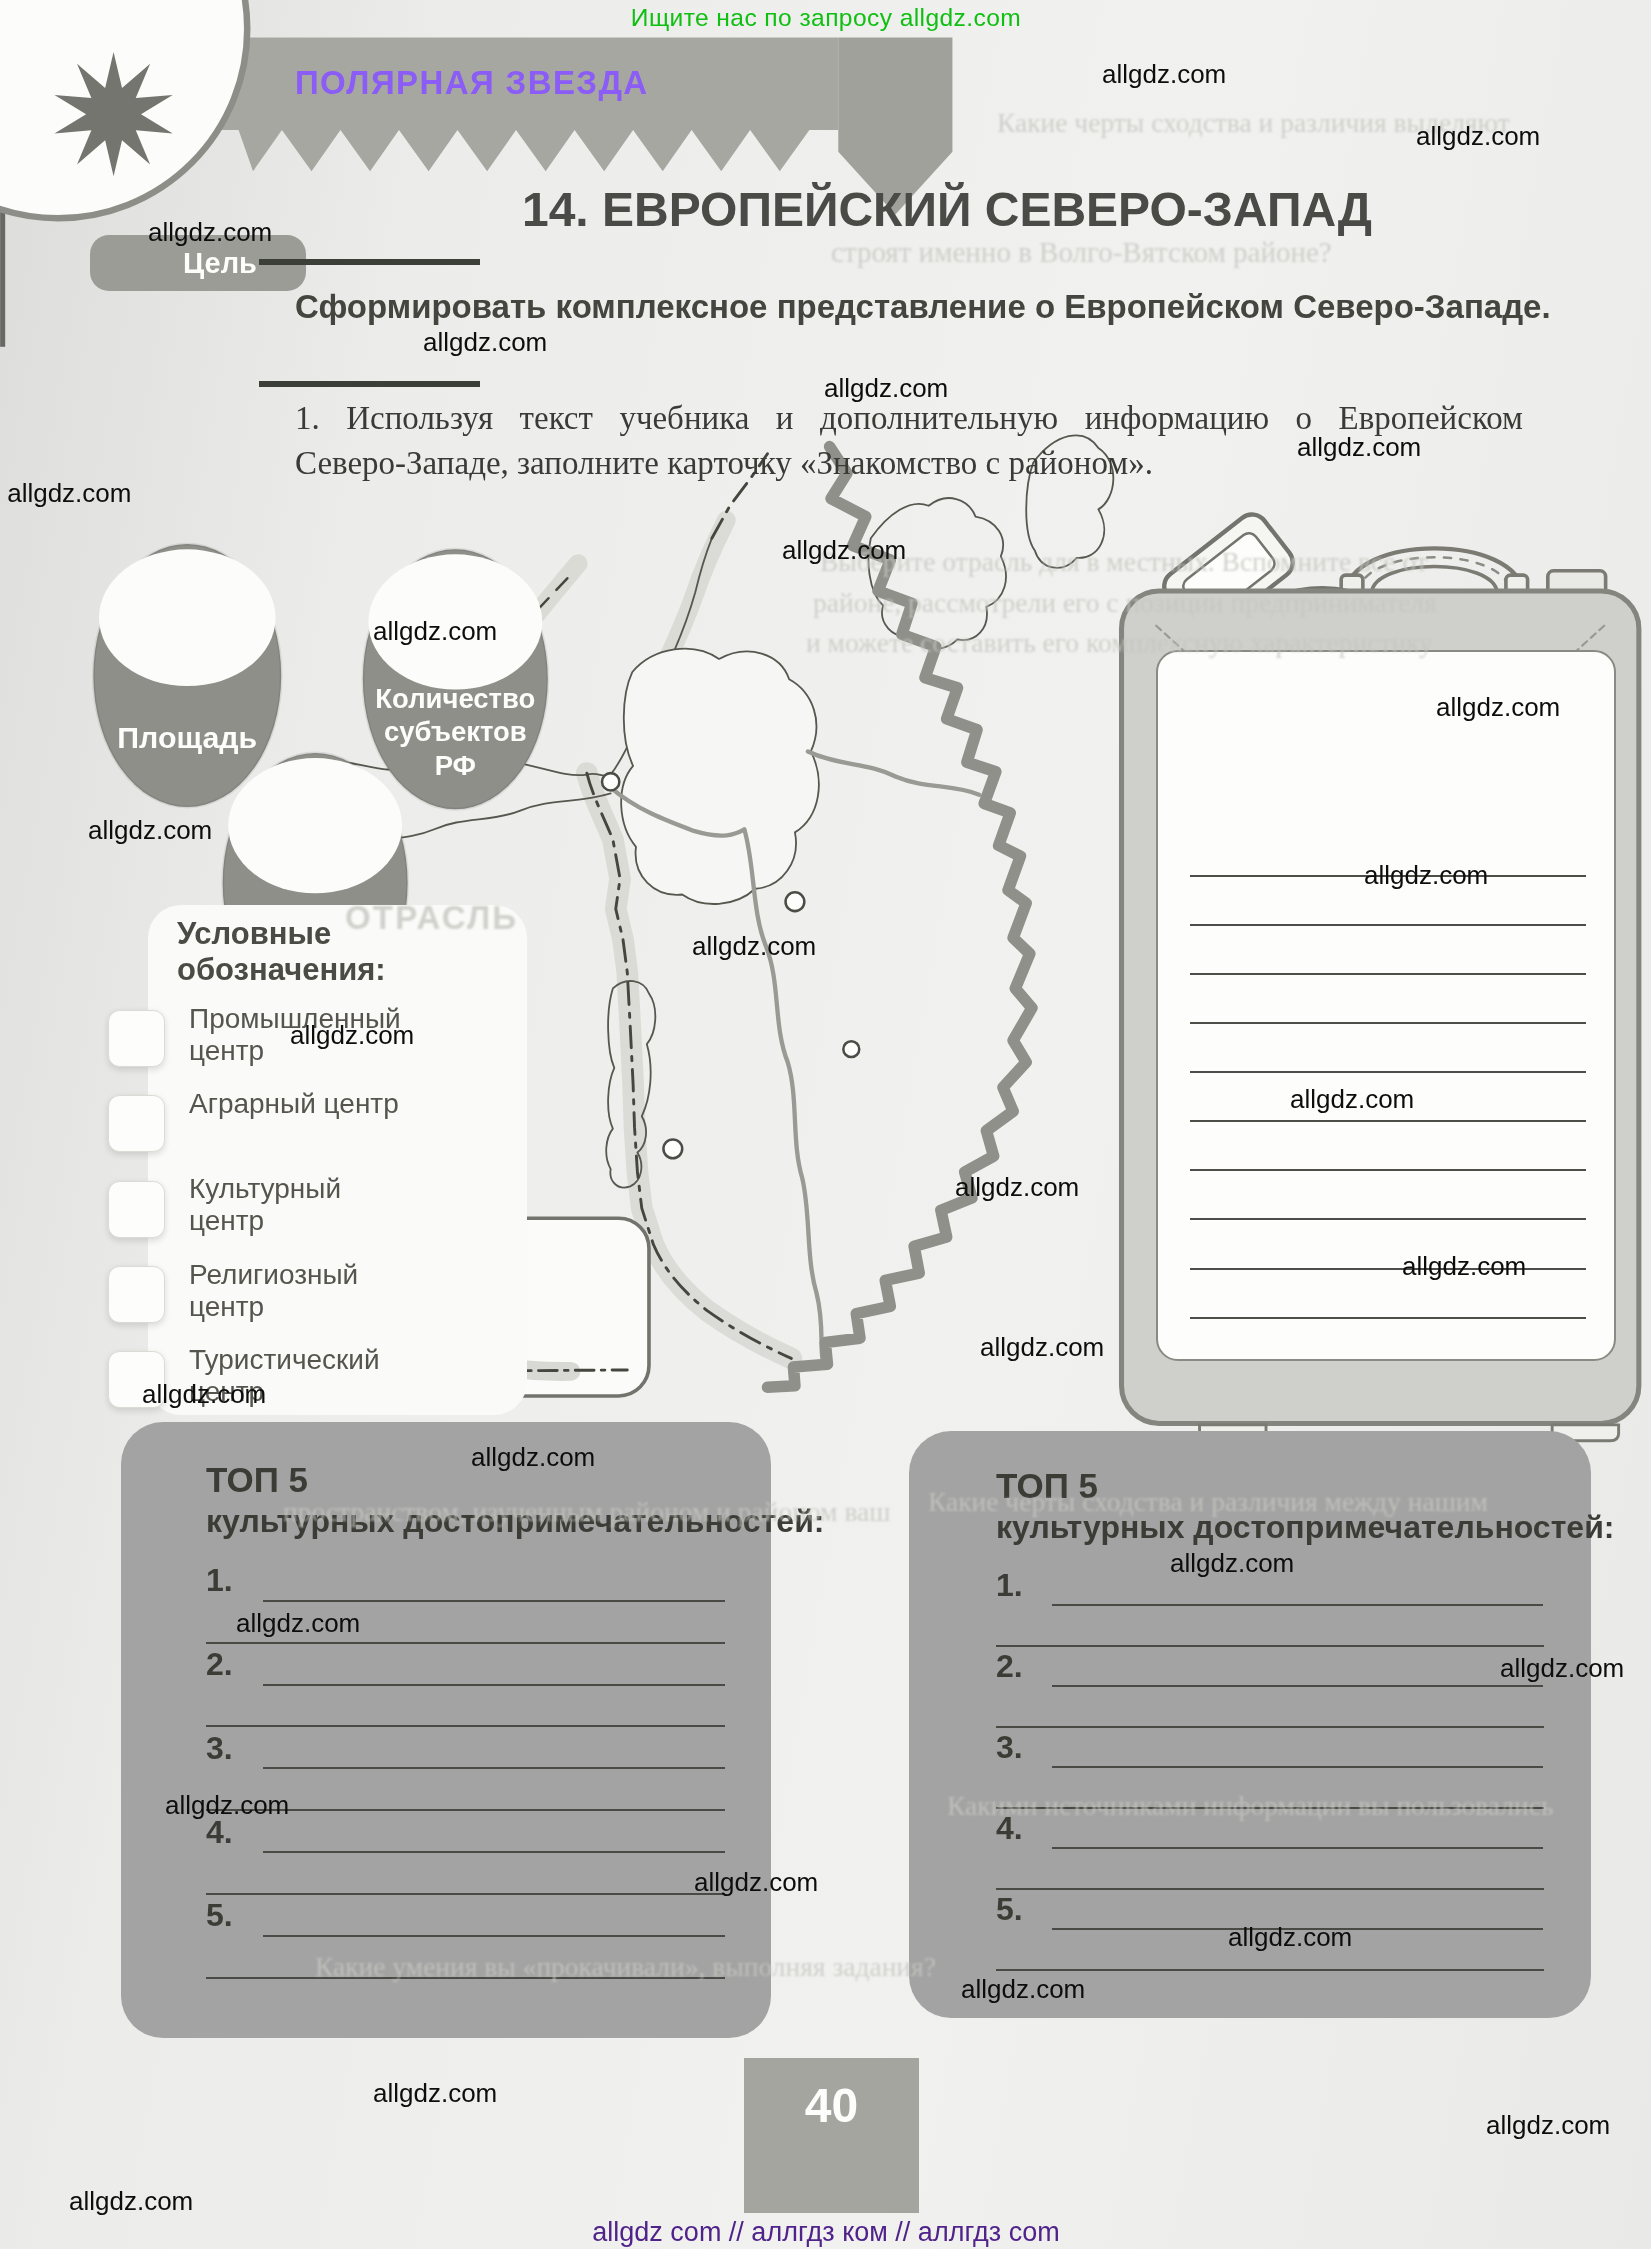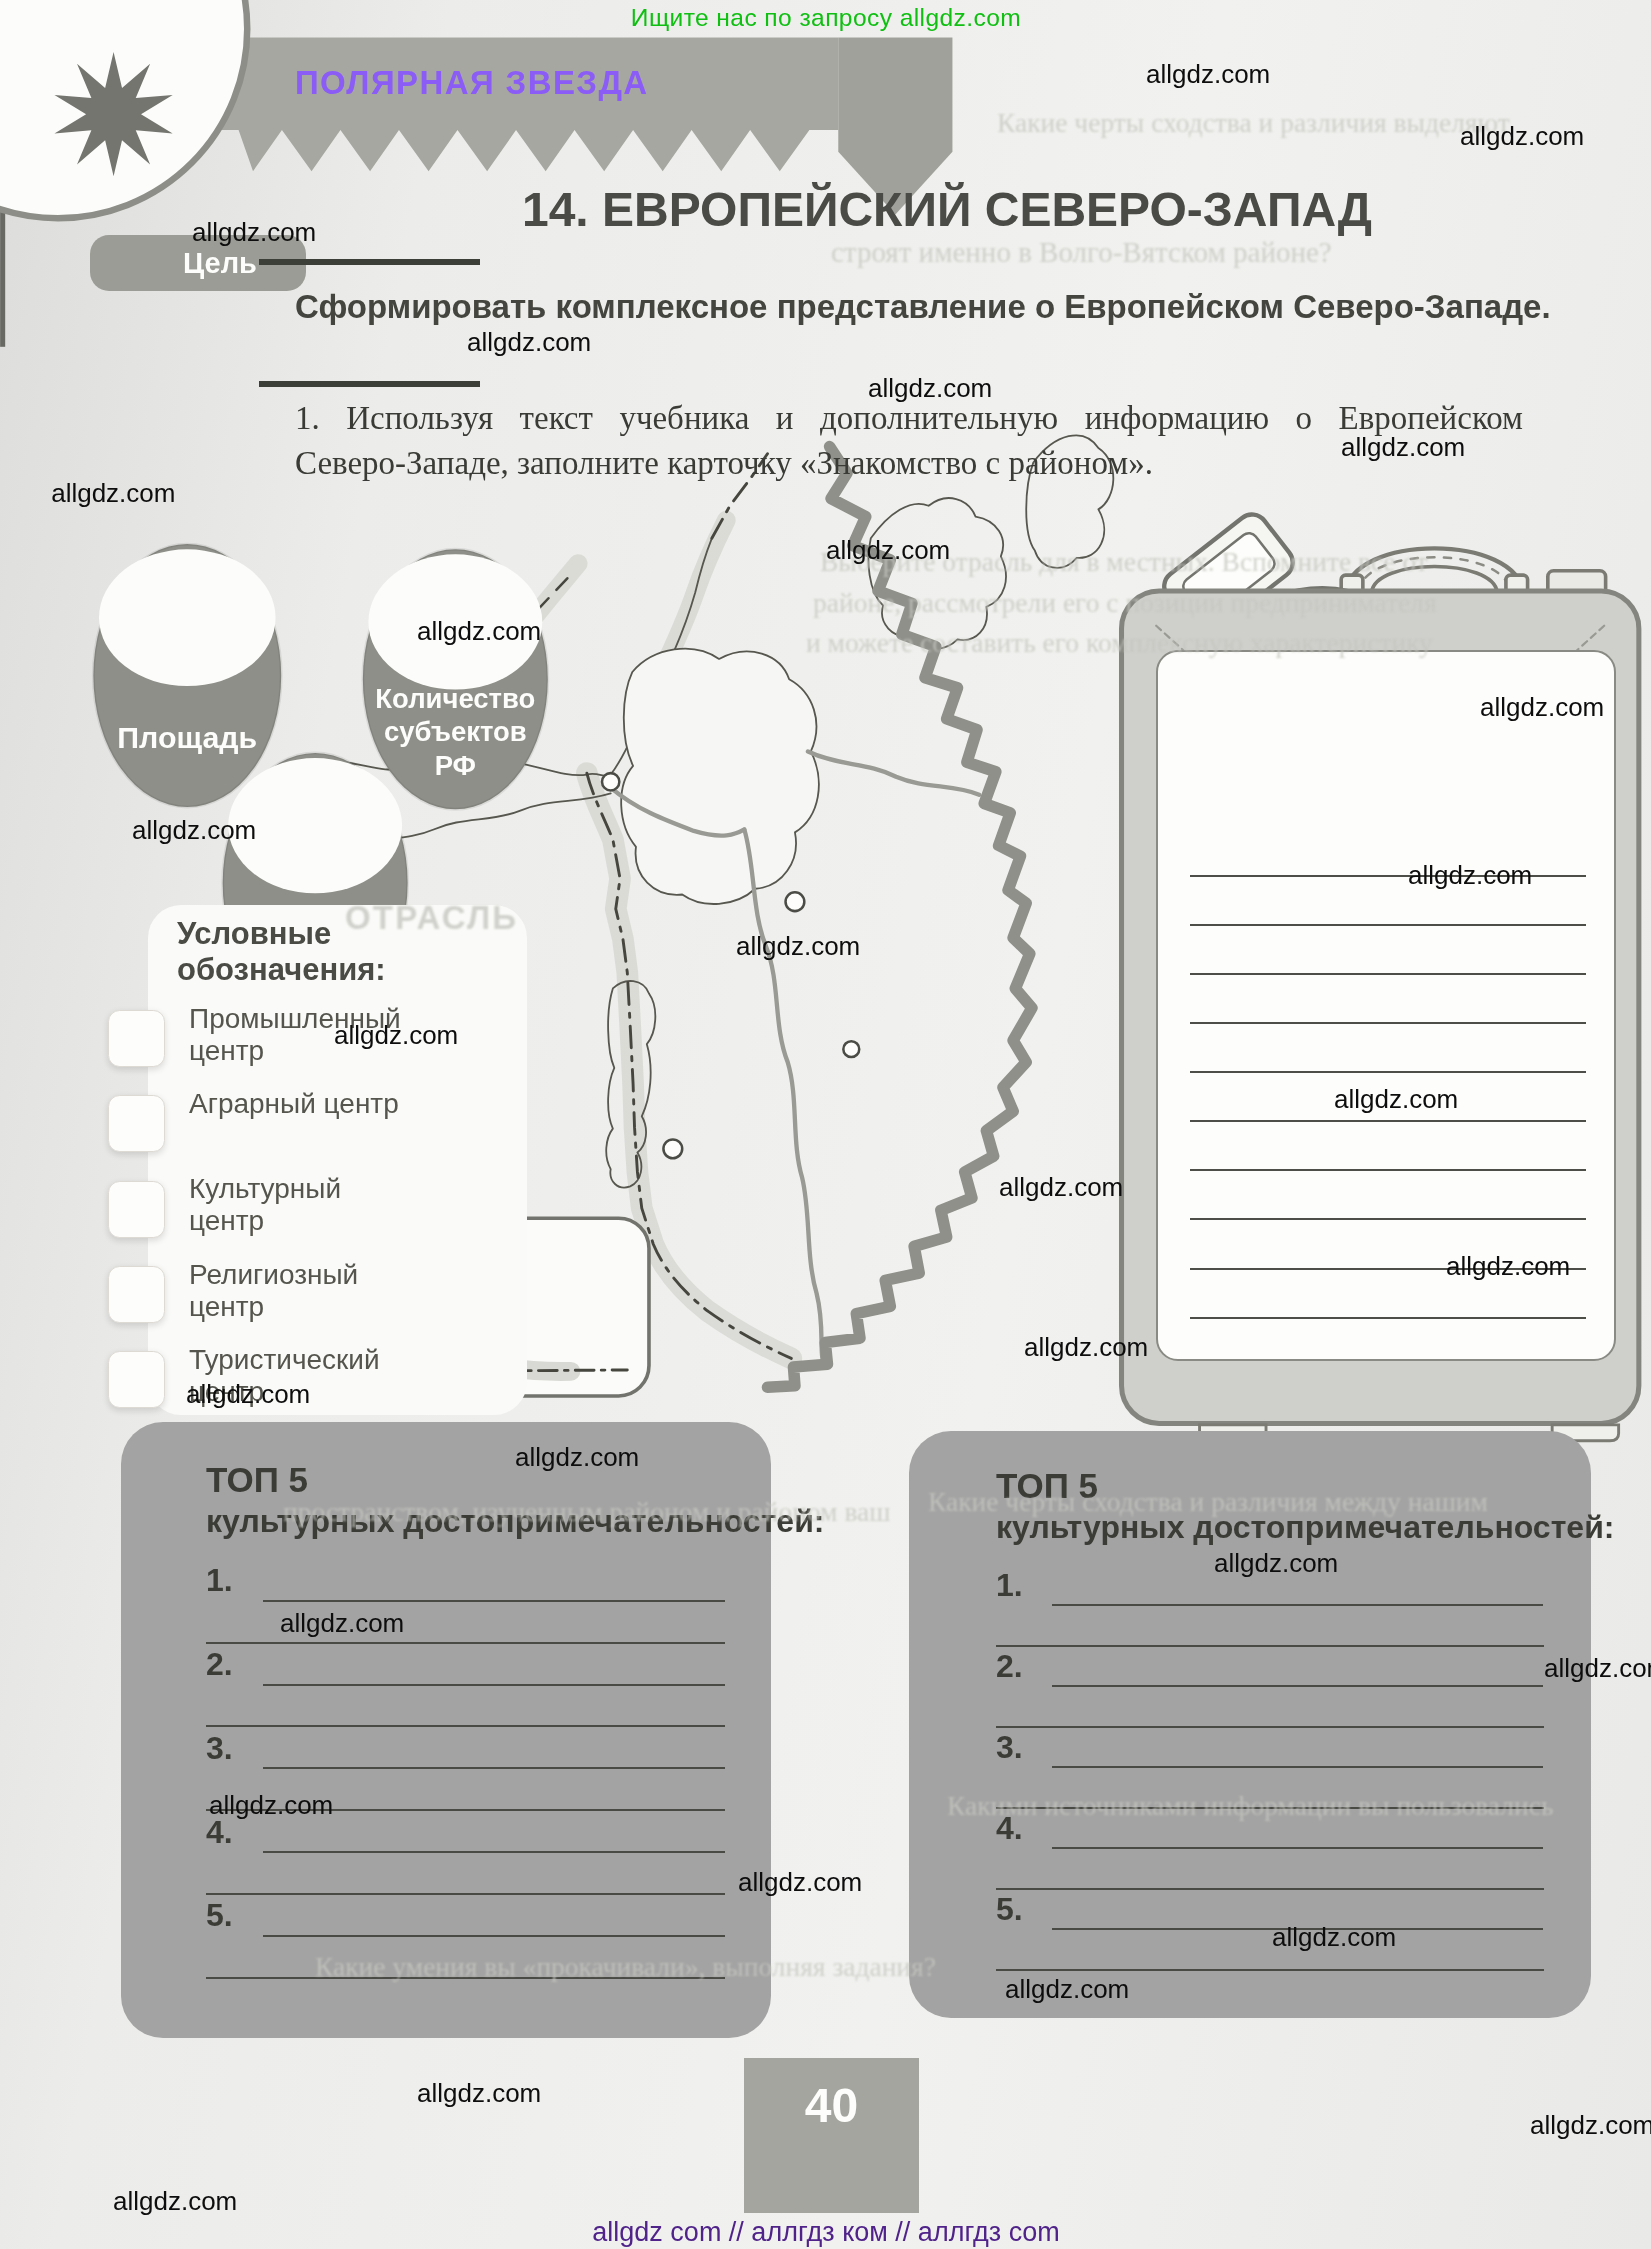--- a/index.html
+++ b/index.html
@@ -6,21 +6,21 @@
   html,body{margin:0;padding:0;}
   body{
     width:1652px;height:2250px;position:relative;overflow:hidden;
     font-family:"Liberation Sans", sans-serif;
     background:linear-gradient(100deg,#dcdcda 0%,#ececea 22%,#f1f1ef 60%,#e9e9e7 100%);
   }
   
   #art{position:absolute;left:0;top:0;z-index:2;}
   .layer-ui{position:absolute;left:0;top:0;width:1652px;height:2250px;z-index:3;}
   #ghosts{position:absolute;left:0;top:0;width:1652px;height:2250px;z-index:4;pointer-events:none;}
-  #watermarks{position:absolute;left:0;top:0;width:1360px;height:2250px;z-index:5;pointer-events:none;margin-left:44px;}
+  #watermarks{position:absolute;left:0;top:0;width:1360px;height:2250px;z-index:5;pointer-events:none;}
 
   .green-note{
     position:absolute;top:4.3px;left:0;width:100%;text-align:center;z-index:6;
     font-size:24.6px;color:#0fbf12;font-weight:500;letter-spacing:0.4px;
   }
   .series-title{
     position:absolute;left:295px;top:64px;width:506px;
     font-size:33px;font-weight:bold;color:#8b5cf6;letter-spacing:1.4px;z-index:3;
   }
   .page-title{

